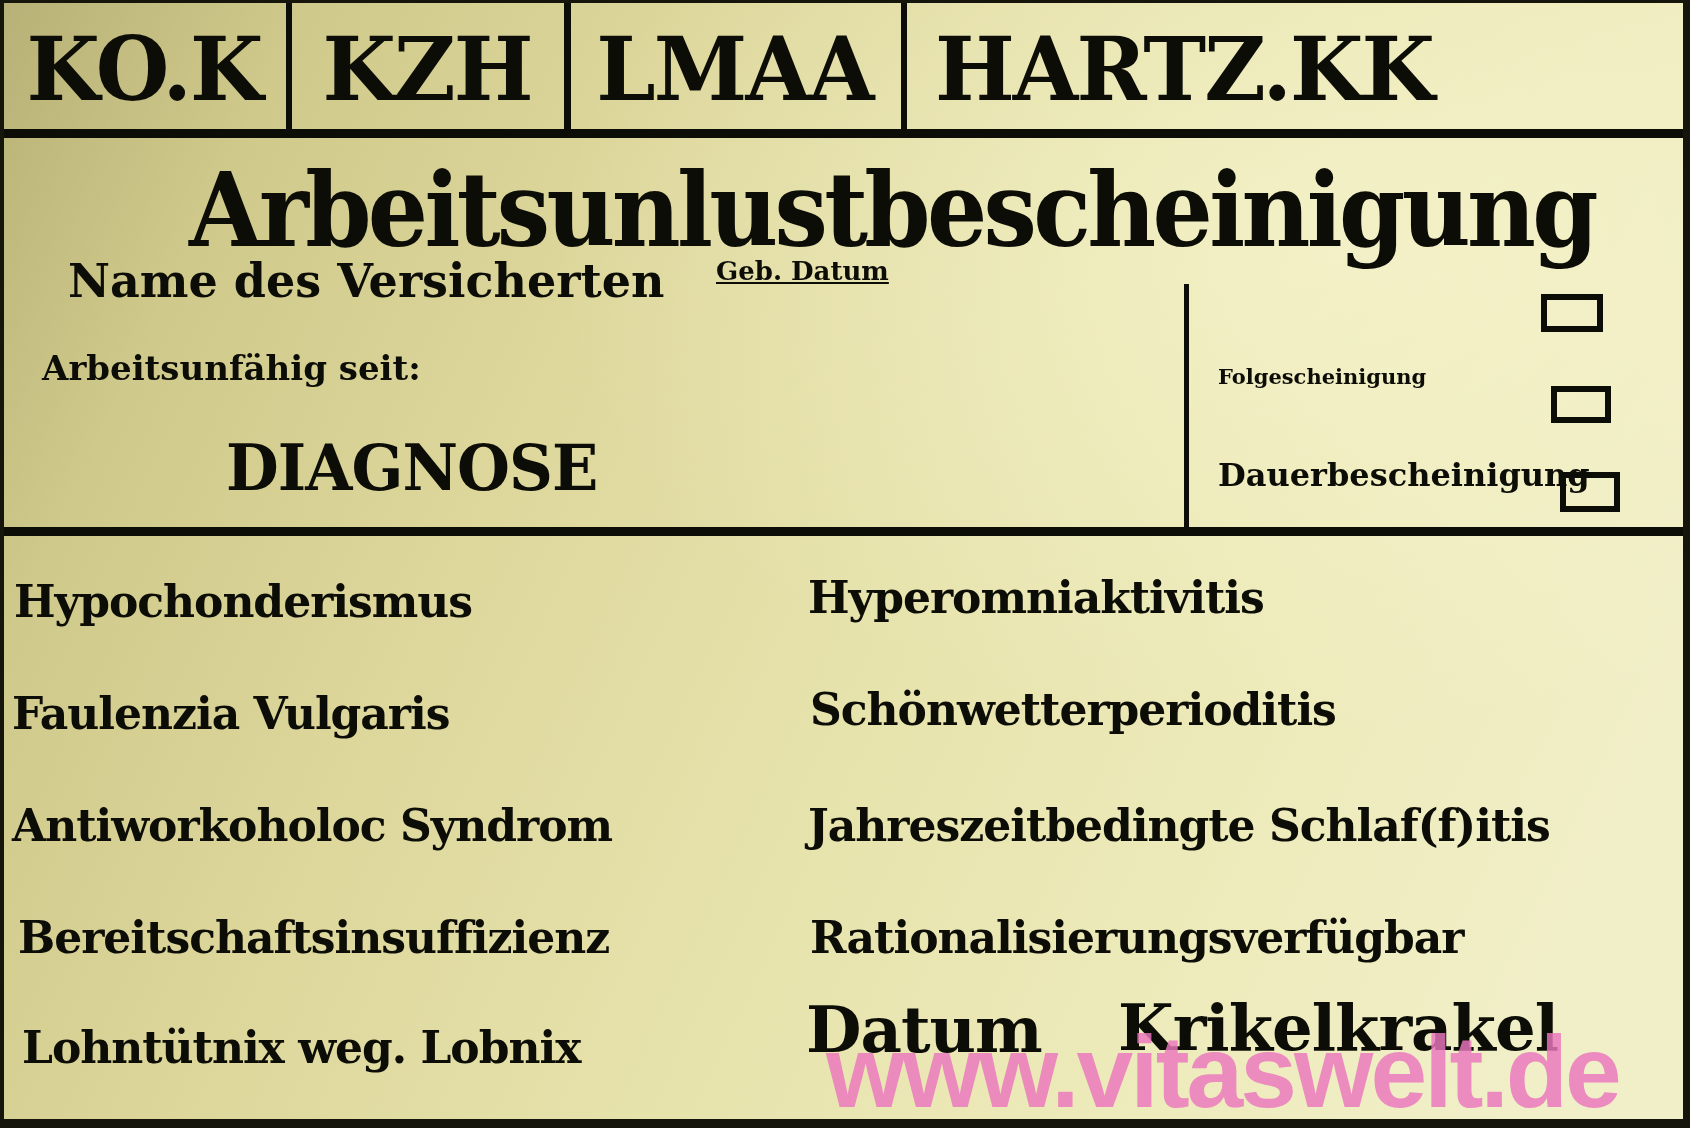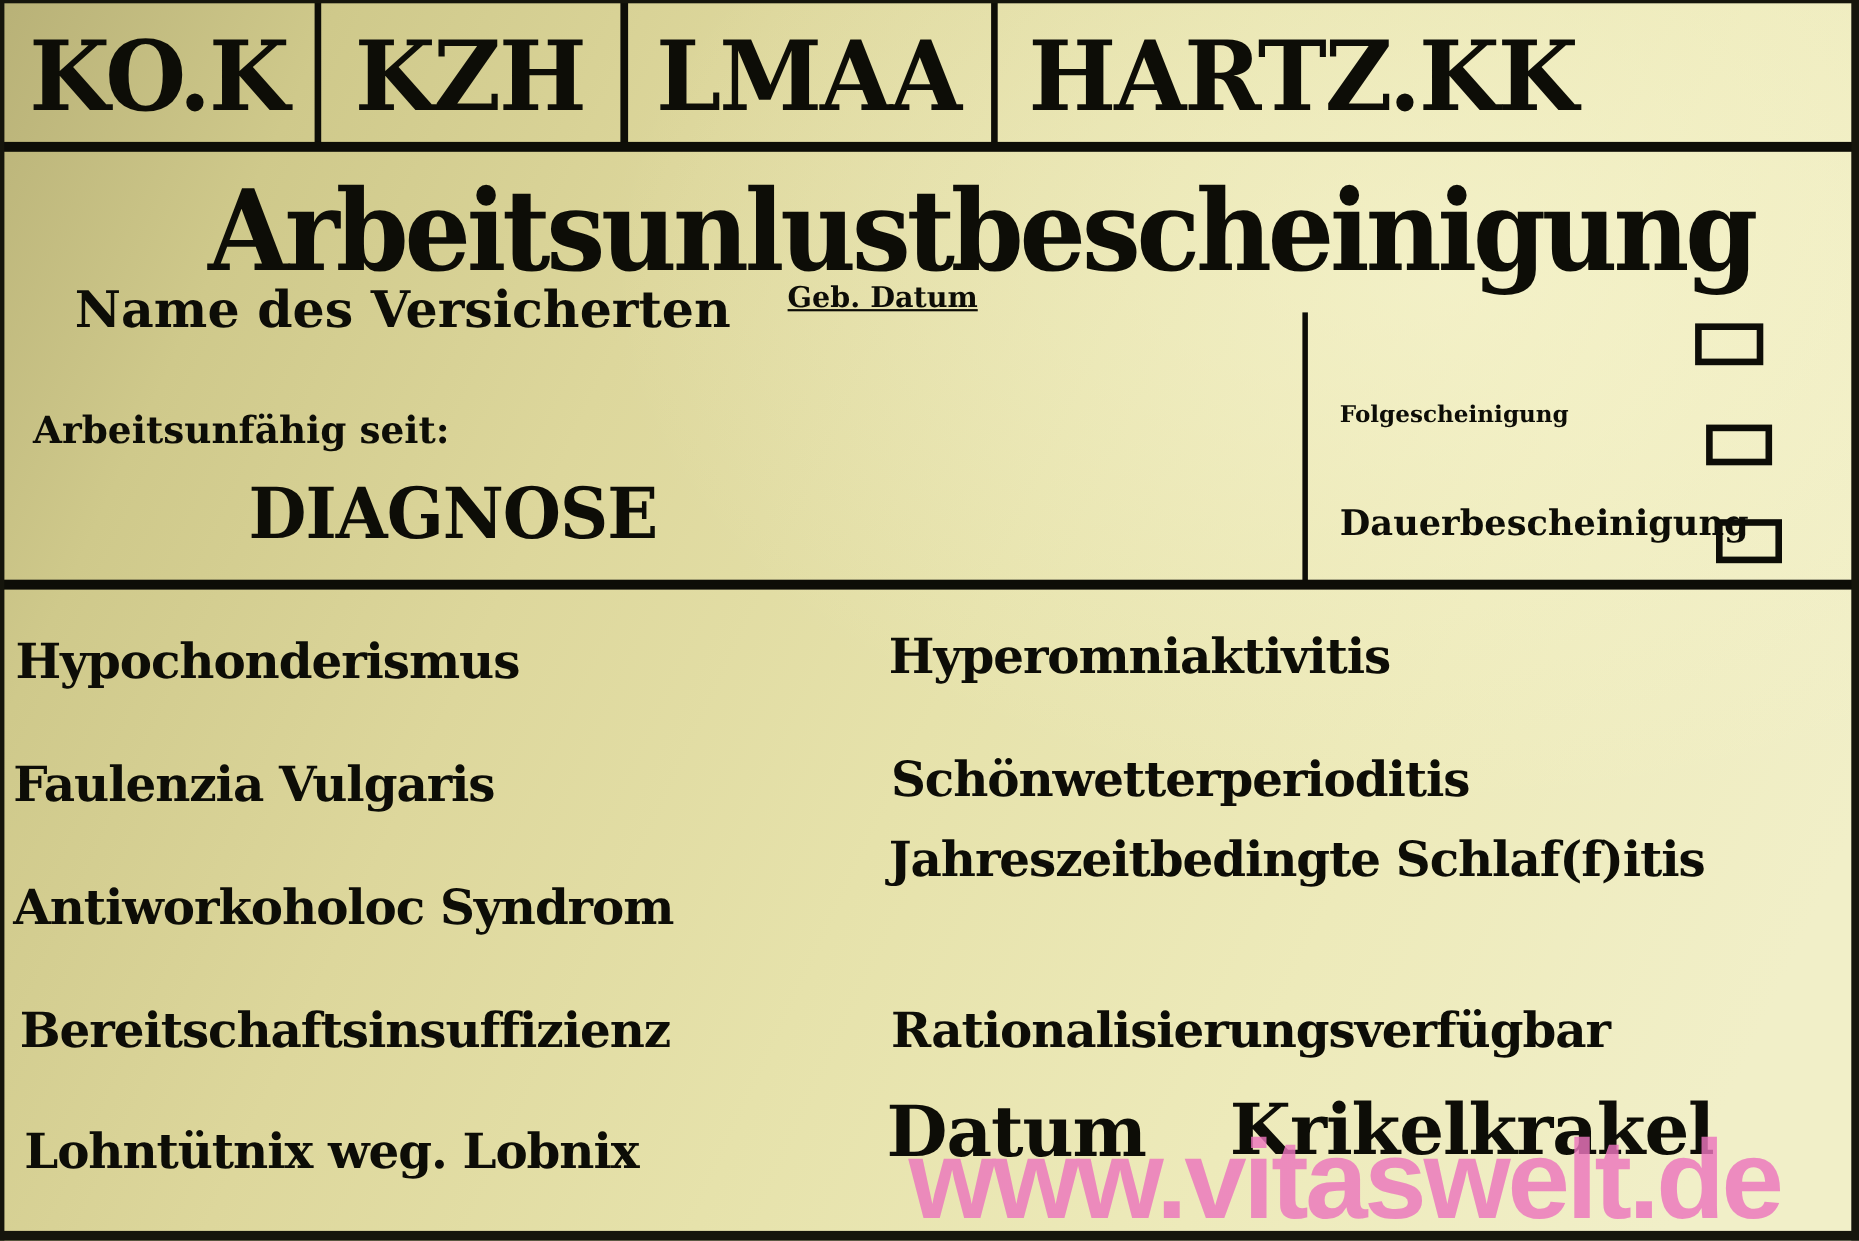--- a/index.html
+++ b/index.html
@@ -62,21 +62,21 @@
 
   <div class="abs vline" style="left:286px;top:0;width:6px;height:132px;"></div>
   <div class="abs vline" style="left:564px;top:0;width:7px;height:134px;"></div>
   <div class="abs vline" style="left:901px;top:0;width:6px;height:136px;"></div>
   <div class="abs hrule" style="left:0;top:129px;width:1690px;height:9px;"></div>
 
   <div id="title" class="abs ink">Arbeitsunlustbescheinigung</div>
 
   <div class="abs lbl" style="left:28px;top:254px;font-size:46px;margin-left:40px;">Name des Versicherten</div>
   <div class="abs lbl" style="left:716px;top:256px;font-size:26px;text-decoration:underline;">Geb. Datum</div>
-  <div class="abs lbl" style="left:30px;top:348px;font-size:34px;margin-top:24px;">Arbeitsunfähig seit:</div>
+  <div class="abs lbl" style="left:42px;top:348px;font-size:34px;">Arbeitsunfähig seit:</div>
 
   <div id="diagnose-heading" class="abs ink">DIAGNOSE</div>
 
   <div class="abs vline" style="left:1184px;top:284px;width:5px;height:248px;"></div>
 
   <div class="abs checkbox" style="left:1541px;top:294px;width:50px;height:26px;"></div>
 
   <div class="abs lbl" style="left:1218px;top:364px;font-size:21px;">Folgescheinigung</div>
   <div class="abs checkbox" style="left:1551px;top:386px;width:48px;height:25px;"></div>
 
@@ -86,21 +86,21 @@
   <div class="abs hrule" style="left:0;top:527px;width:1690px;height:9px;"></div>
 
   <div class="abs diag" style="left:14px;top:576px;">Hypochonderismus</div>
   <div class="abs diag" style="left:12px;top:688px;">Faulenzia Vulgaris</div>
   <div class="abs diag" style="left:12px;top:800px;text-align:center;">Antiworkoholoc Syndrom</div>
   <div class="abs diag" style="left:18px;top:912px;">Bereitschaftsinsuffizienz</div>
   <div class="abs diag" style="left:22px;top:1022px;">Lohntütnix weg. Lobnix</div>
 
   <div class="abs diag" style="left:808px;top:572px;">Hyperomniaktivitis</div>
   <div class="abs diag" style="left:810px;top:684px;">Schönwetterperioditis</div>
-  <div class="abs diag" style="left:808px;top:756px;">Jahreszeitbedingte Schlaf(f)itis</div>
+  <div class="abs diag" style="left:808px;top:800px;">Jahreszeitbedingte Schlaf(f)itis</div>
   <div class="abs diag" style="left:810px;top:912px;">Rationalisierungsverfügbar</div>
 
   <div class="abs sig" style="left:806px;top:992px;">Datum</div>
   <div class="abs sig" style="left:1118px;top:990px;">Krikelkrakel</div>
 
   <div id="watermark" class="abs" style="color:#ec76be;">www.vitaswelt.de</div>
 
   <div class="abs edge" style="left:0;top:0;width:1690px;height:3px;"></div>
   <div class="abs edge" style="left:0;top:0;width:4px;height:1128px;"></div>
   <div class="abs edge" style="left:1683px;top:0;width:7px;height:1128px;"></div>

